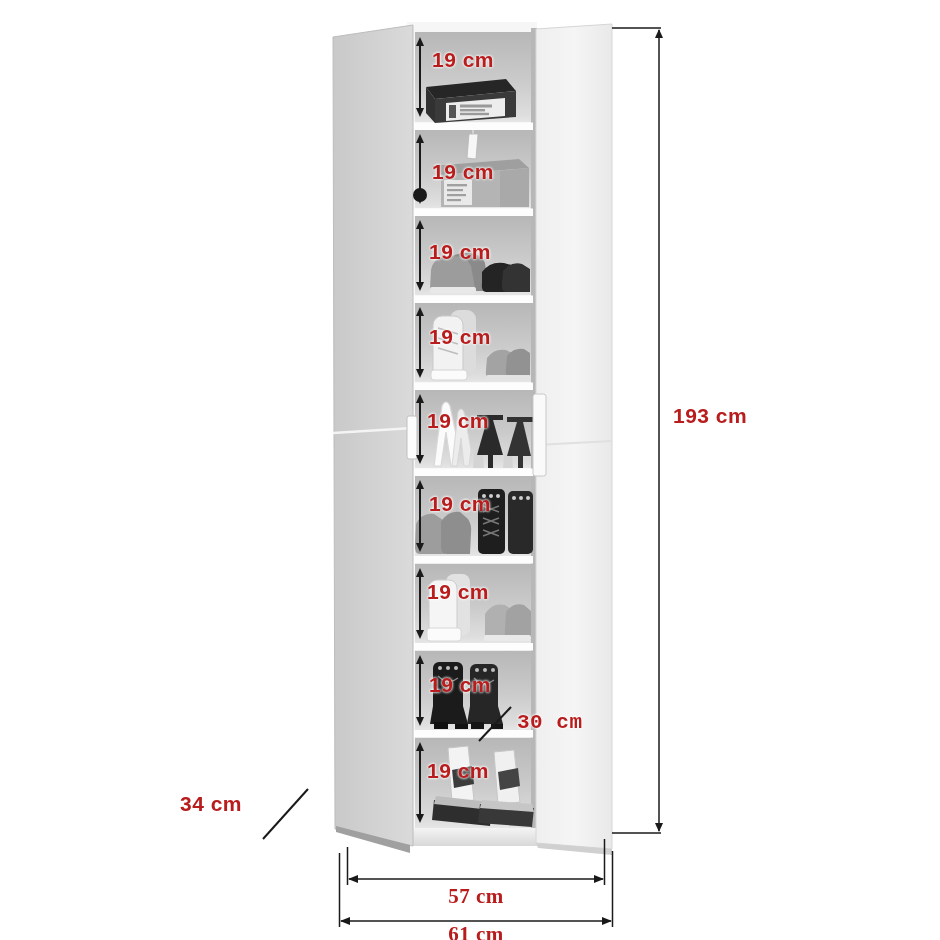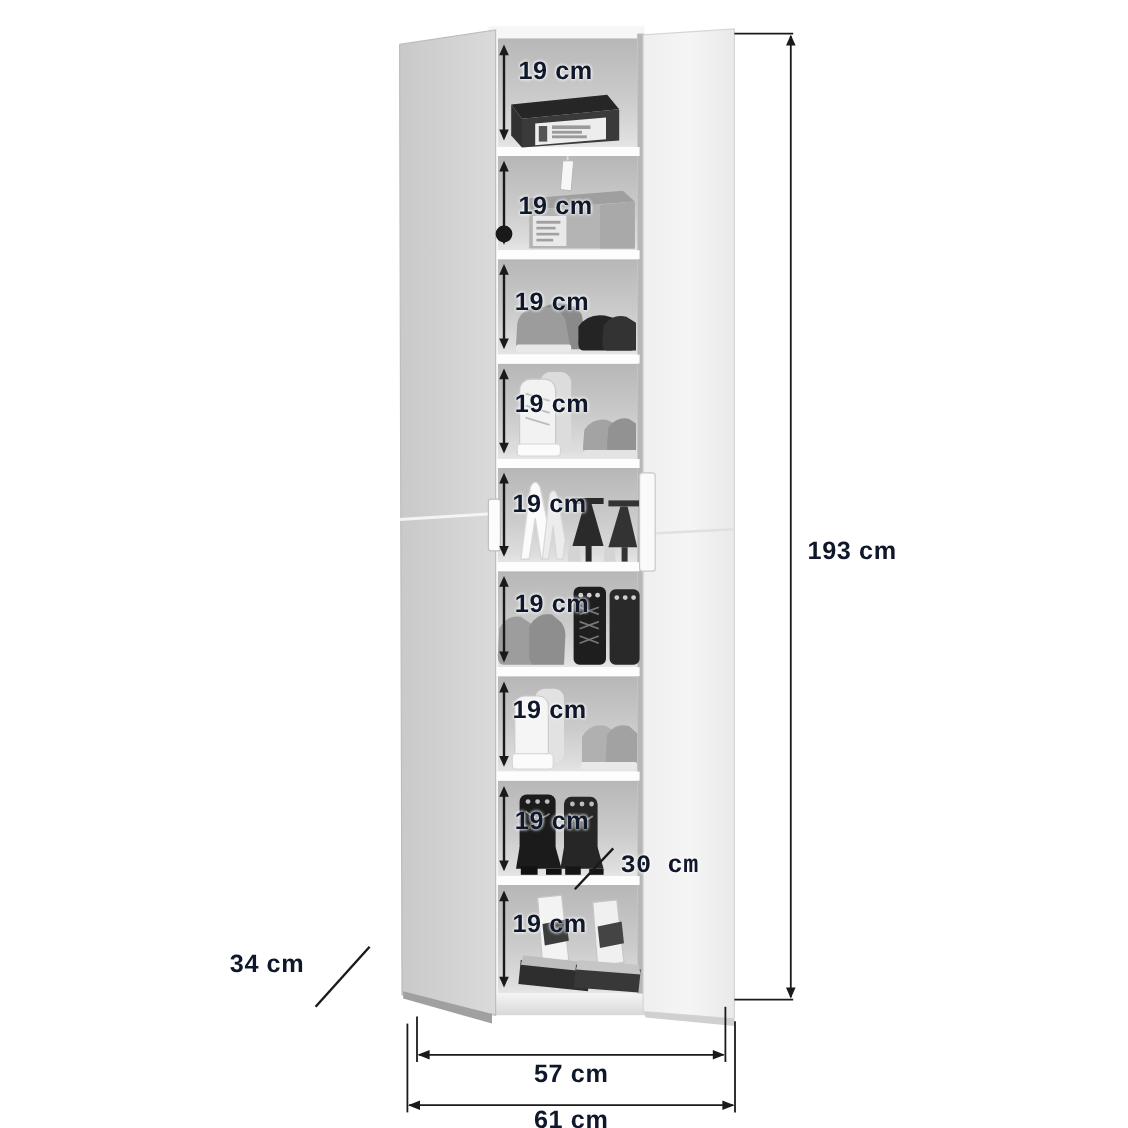--- a/index.html
+++ b/index.html
@@ -2,26 +2,26 @@
 <html><head>
 <meta charset="utf-8">
 <style>
   html,body{margin:0;padding:0;background:#ffffff;}
   .stage{
     position:relative;width:940px;height:940px;background:#ffffff;overflow:hidden;
     font-family:"Liberation Sans", sans-serif;
   }
   .stage svg{position:absolute;left:0;top:0;}
   .dim-label{
-    position:absolute;color:#0f172a;font-size:21px;font-weight:bold;
+    position:absolute;color:#b91c1c;font-size:21px;font-weight:bold;
     white-space:nowrap;letter-spacing:.5px;
     text-shadow:0 0 3px #fff,0 0 3px #fff;
   }
-  .dim-label.center{text-align:center;}
-  .dim-label.right{text-align:center;}
+  .dim-label.center{text-align:center;font-family:Liberation Serif, serif;}
+  .dim-label.right{text-align:left;}
 </style>
 </head>
 <body>
 
 <div class="stage">
 
 <svg width="940" height="940" viewBox="0 0 940 940">
   <defs>
     <linearGradient id="gComp" x1="0" y1="0" x2="0" y2="1">
       <stop offset="0" stop-color="#b7b7b7"></stop>
@@ -324,19 +324,19 @@
 <div class="dim-label" style="left:432px;top:48px;">19 cm</div>
 <div class="dim-label" style="left:432px;top:160px;">19 cm</div>
 <div class="dim-label" style="left:429px;top:240px;">19 cm</div>
 <div class="dim-label" style="left:429px;top:325px;">19 cm</div>
 <div class="dim-label" style="left:427px;top:409px;">19 cm</div>
 <div class="dim-label" style="left:429px;top:492px;">19 cm</div>
 <div class="dim-label" style="left:427px;top:580px;">19 cm</div>
 <div class="dim-label" style="left:429px;top:673px;">19 cm</div>
 <div class="dim-label" style="left:427px;top:759px;">19 cm</div>
 
-<div class="dim-label" style="left:673px;top:404px;margin-top:44px;">193 cm</div>
+<div class="dim-label" style="left:673px;top:404px;">193 cm</div>
 <div class="dim-label center" style="left:416px;top:884px;width:120px;">57 cm</div>
 <div class="dim-label center" style="left:416px;top:922px;width:120px;">61 cm</div>
 <div class="dim-label right" style="left:180px;top:792px;width:85px;">34 cm</div>
 <div class="dim-label" style="left:517px;top:711px;font-family:Liberation Mono, monospace;">30 cm</div>
 
 </div>
 
 </body></html>

